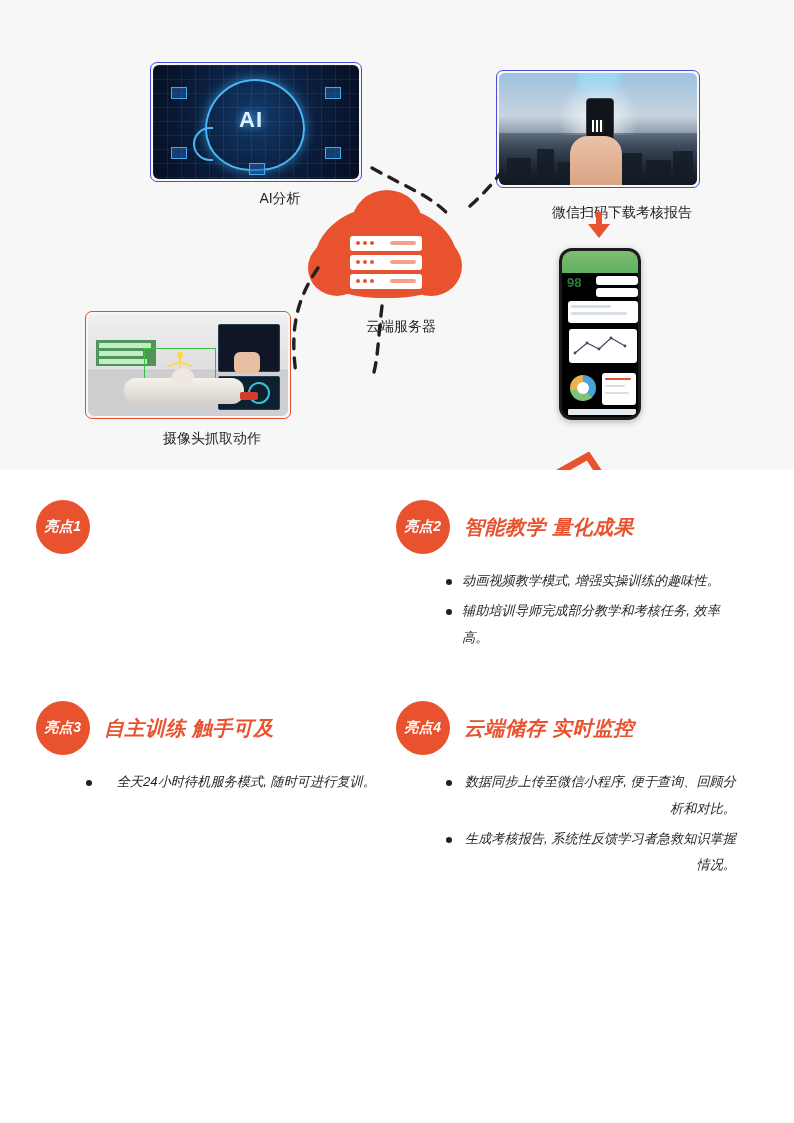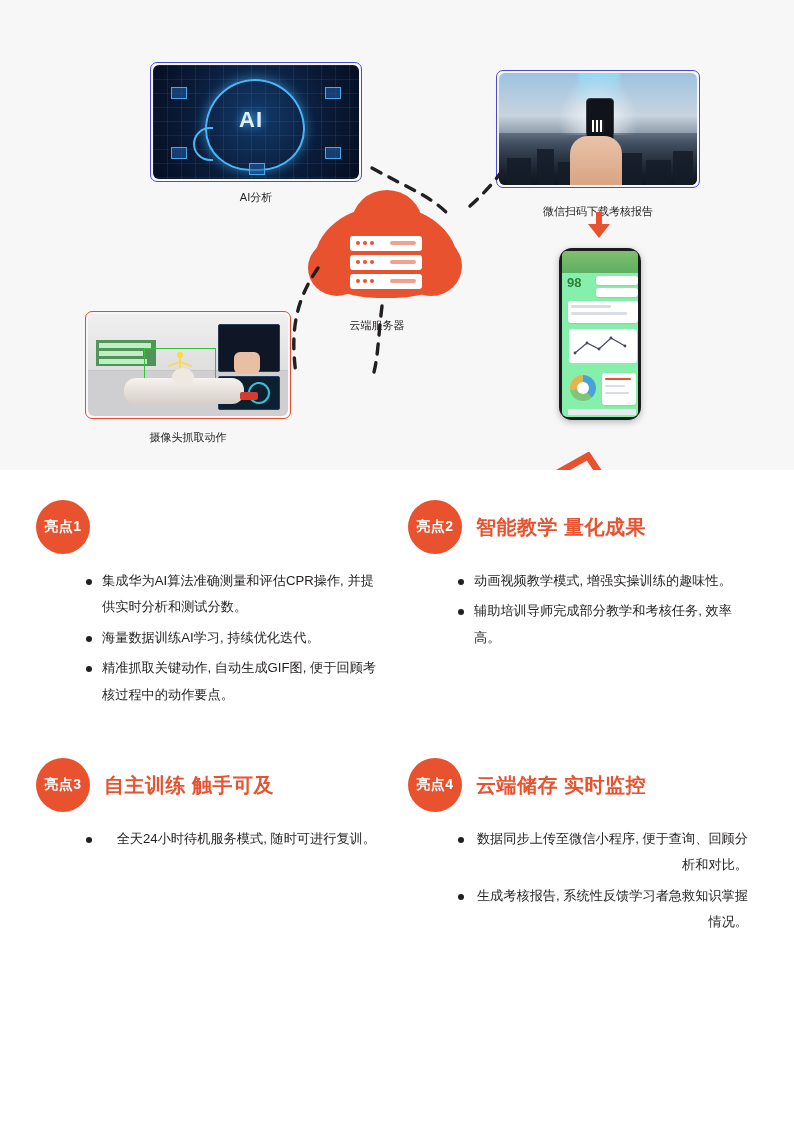--- a/index.html
+++ b/index.html
@@ -30,24 +30,25 @@
   }
   .panel-frame {
     position: absolute;
     border-radius: 7px;
     border: 1.5px solid #4a4ad6;
   }
   .panel-frame.red { border-color: #e04e2a; }
 
   .caption {
     position: absolute;
-    font-size: 11px;
+    font-size: 14px;
     color: #231f20;
     text-align: center;
     white-space: nowrap;
+    margin-left: 24px;
   }
 
   
   .ai-img {
     position: absolute;
     left: 0; top: 0; width: 100%; height: 100%;
     background:
       radial-gradient(circle at 50% 45%, #123a6b 0%, #0a1c3a 55%, #050d20 100%);
   }
   .ai-grid {
@@ -262,22 +263,22 @@
     position: absolute;
     left: 559px; top: 248px;
     width: 82px; height: 172px;
     background: #1b1b1f;
     border-radius: 13px;
     padding: 3px;
     box-shadow: 0 2px 7px rgba(0,0,0,.28);
   }
   .phone-screen {
     width: 100%; height: 100%;
-    border-radius: 5px;
-    background: #86efac;
+    border-radius: 10px;
+    background: #000000;
     overflow: hidden;
     position: relative;
   }
   .ph-top {
     height: 22px;
     background: linear-gradient(to bottom, #7fbf6f, #5fae63);
     position: relative;
   }
   .ph-score {
     position: absolute; left: 5px; top: 24px;
@@ -324,21 +325,21 @@
   
   .divider { position: absolute; left: 0; top: 452px; width: 794px; height: 44px; }
 
   
   .highlights {
     position: absolute;
     top: 500px; left: 0;
     width: 794px;
     padding: 0 36px;
   }
-  .row { display: flex; gap: 32px; }
+  .row { display: flex; gap: 20px; font-style: italic; }
   .row.second { margin-top: 46px; text-align: right; }
   .card { width: 340px; position: relative; }
 
   .card-head { display: flex; align-items: center; gap: 14px; }
   .badge {
     width: 54px; height: 54px;
     border-radius: 50%;
     background: #e8522e;
     color: #fff;
     font-size: 14px;
@@ -514,25 +515,20 @@
     <path d="M0,22 L556,22 L588,4 L612,40 L640,22 L794,22" fill="none" stroke="#e8522e" stroke-width="7"></path>
   </svg>
 </div>
 
 <div class="highlights">
   <div class="row">
     <div class="card">
       <div class="card-head">
         <div class="badge">亮点1</div>
       </div>
-      <ul class="points">
-        <li>集成华为AI算法准确测量和评估CPR操作, 并提供实时分析和测试分数。</li>
-        <li>海量数据训练AI学习, 持续优化迭代。</li>
-        <li>精准抓取关键动作, 自动生成GIF图, 便于回顾考核过程中的动作要点。</li>
-      </ul>
     </div>
 
     <div class="card">
       <div class="card-head">
         <div class="badge">亮点2</div>
         <div class="card-title">智能教学 量化成果</div>
       </div>
       <ul class="points">
         <li>动画视频教学模式, 增强实操训练的趣味性。</li>
         <li>辅助培训导师完成部分教学和考核任务, 效率高。</li>

